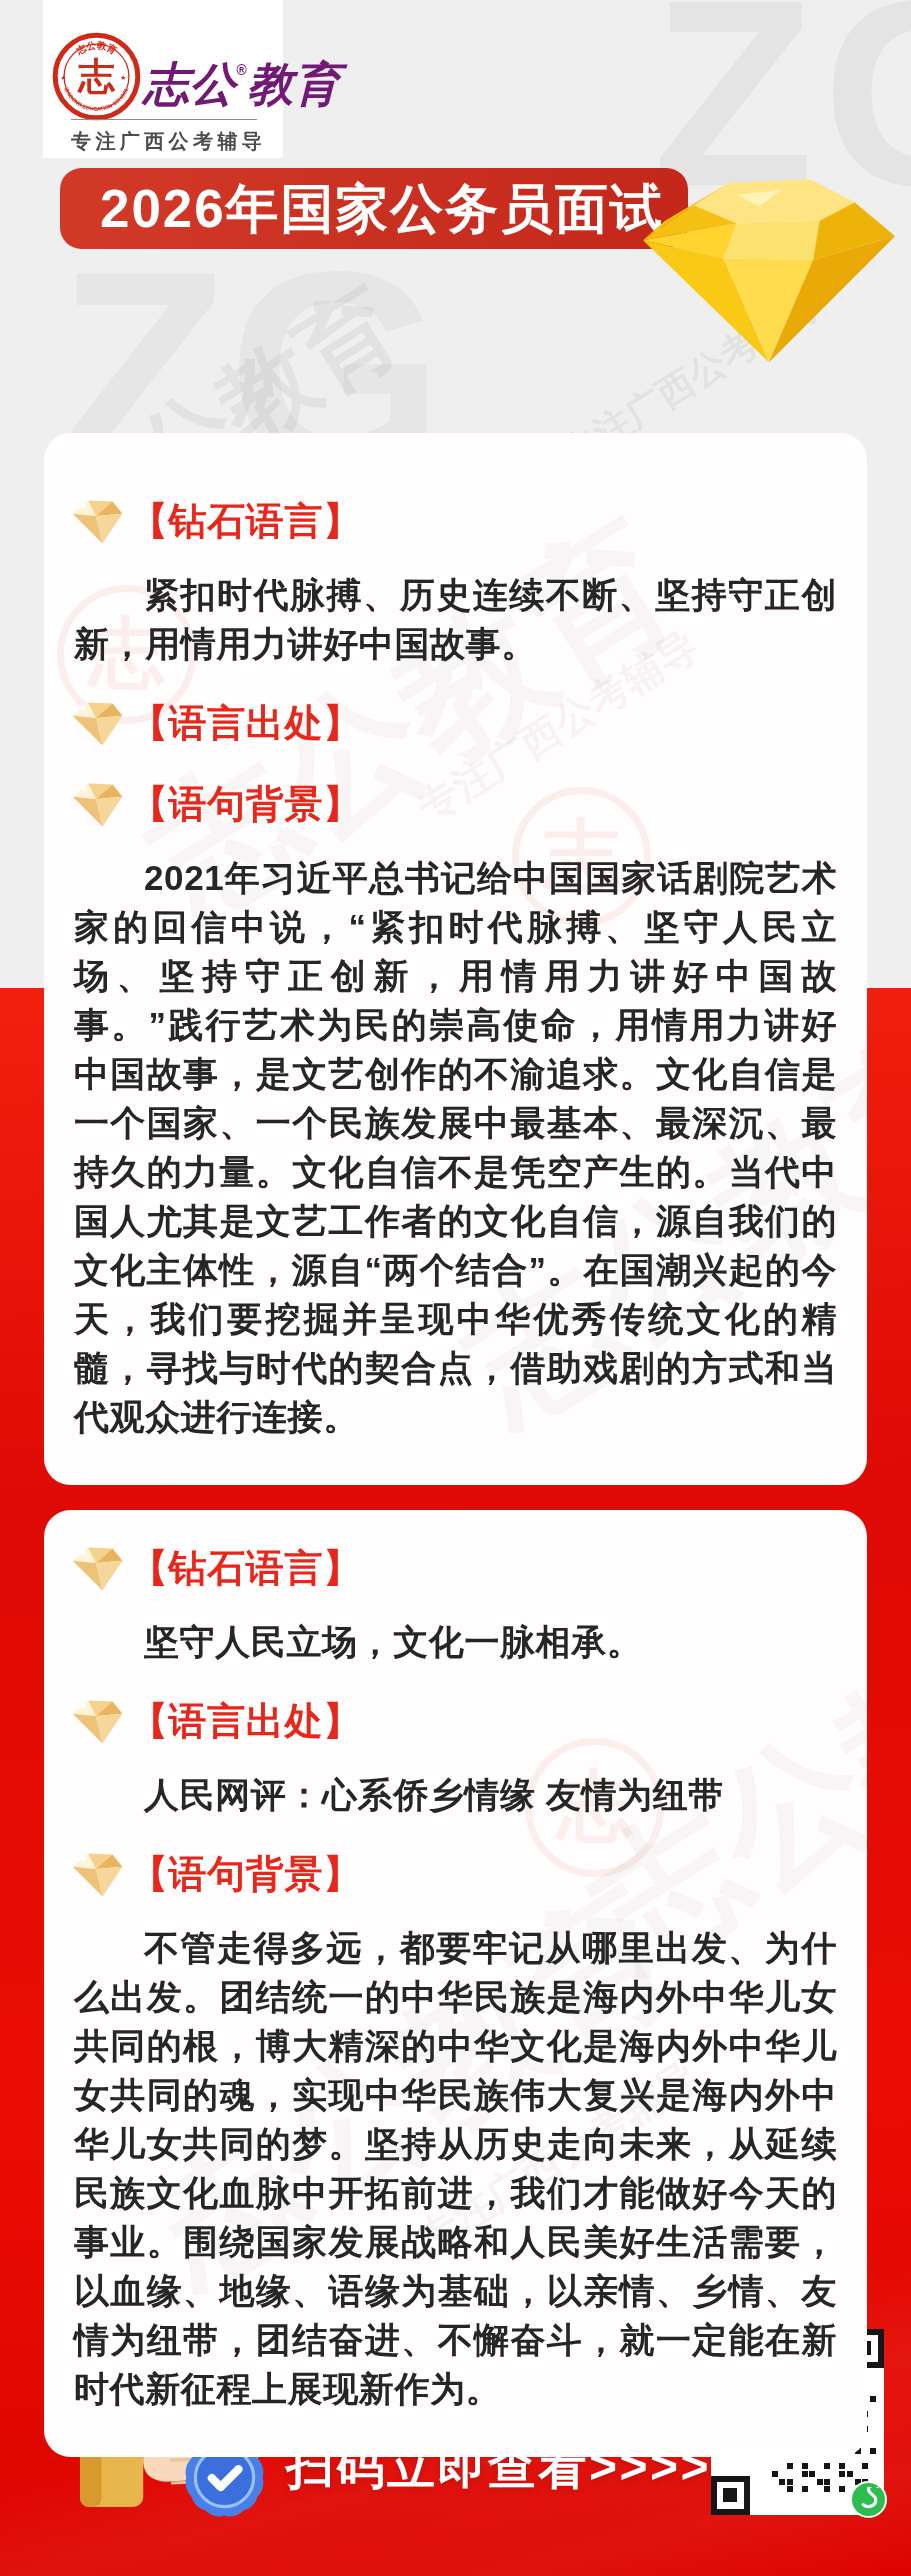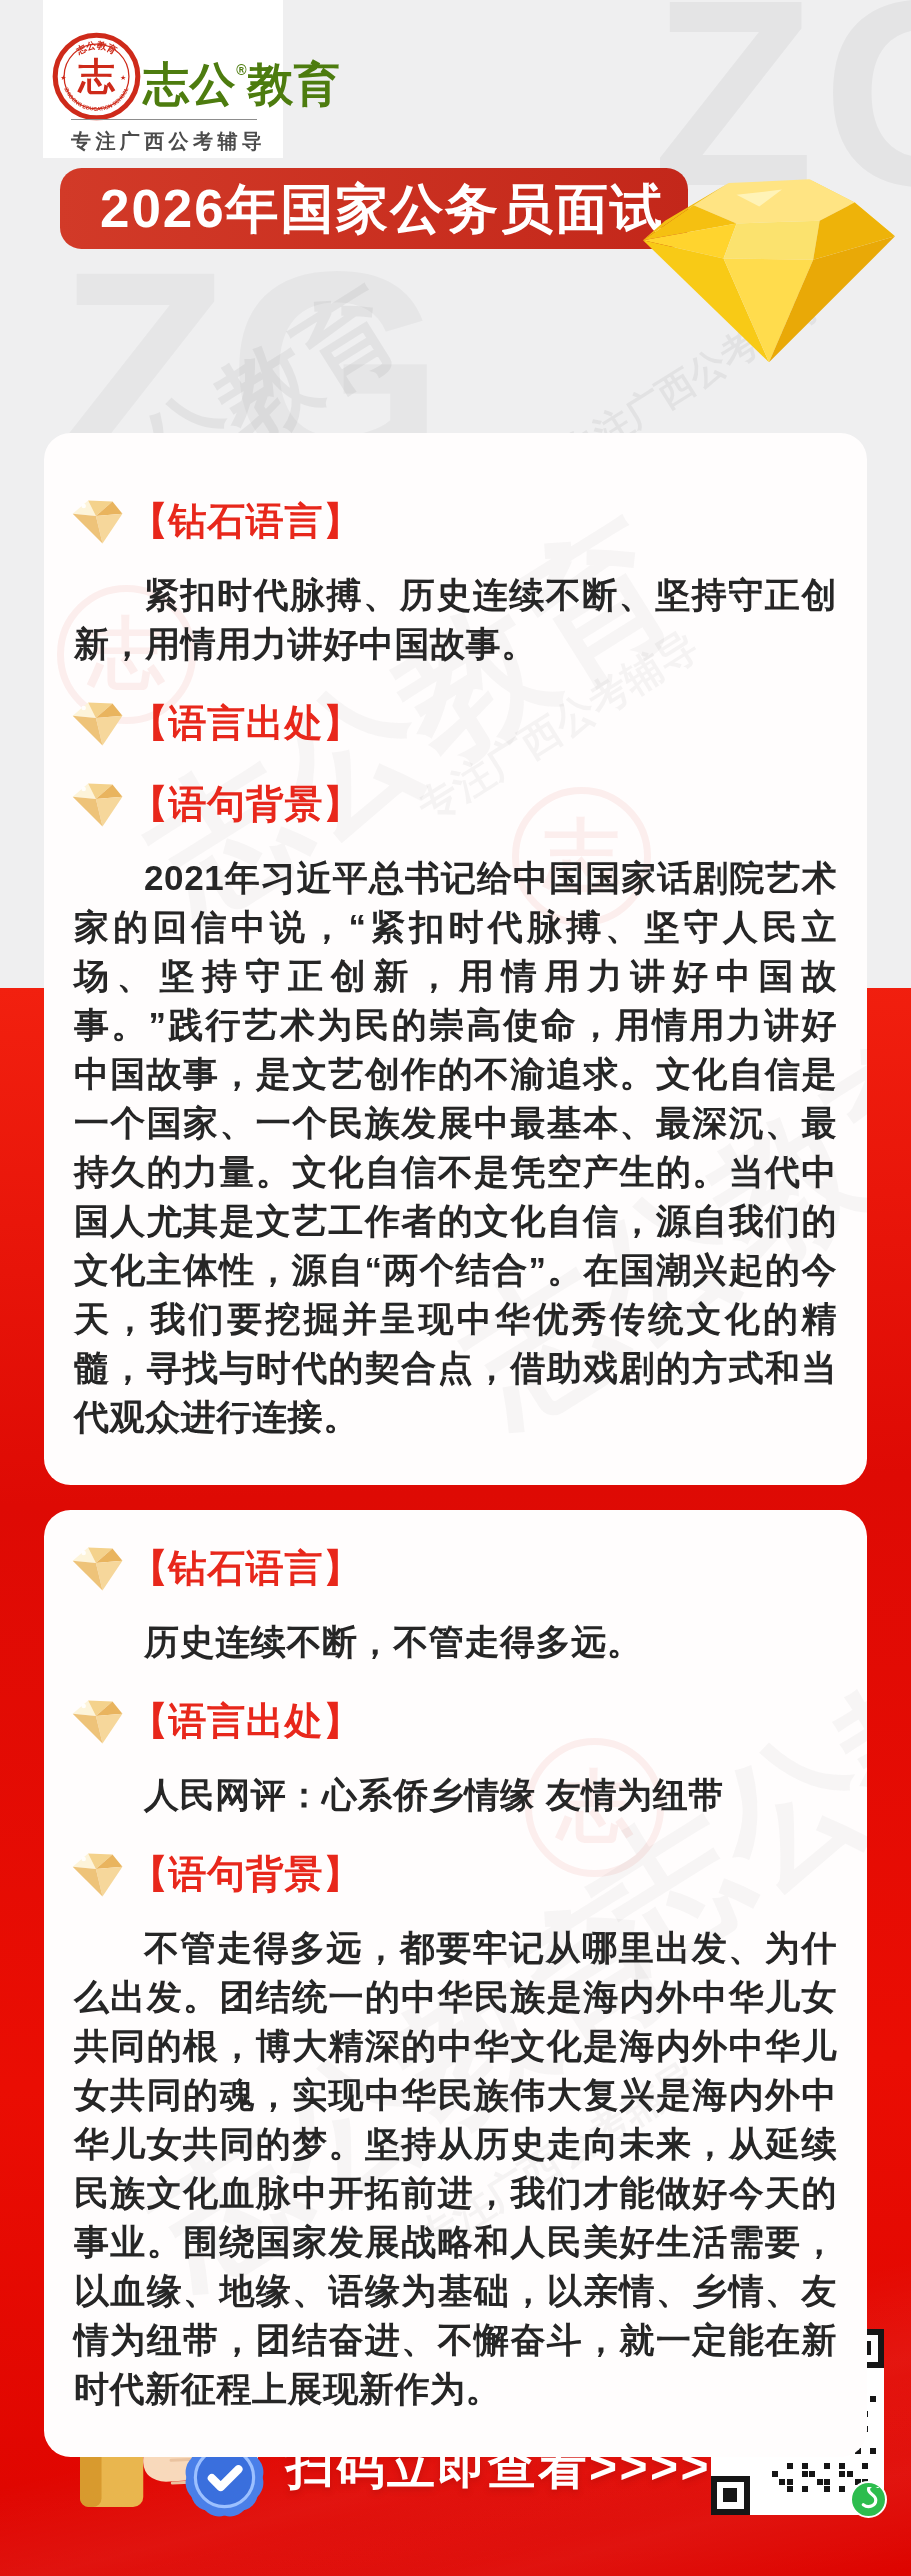--- a/index.html
+++ b/index.html
@@ -13,21 +13,21 @@
   .red-streak { position:absolute; width:1519px; height:190px; left:-190px;
     background:linear-gradient(180deg, rgba(255,255,255,0) 0%, rgba(255,255,255,.06) 50%, rgba(255,255,255,0) 100%);
     transform:rotate(-14deg); }
   .gray-wm { position:absolute; font-weight:bold; color:#000; opacity:.04; z-index:0; white-space:nowrap; }
   .wm-rot { position:absolute; font-weight:bold; white-space:nowrap; transform:rotate(-32deg); pointer-events:none; }
   .wm-seal { position:absolute; border-radius:50%; pointer-events:none; display:flex; align-items:center; justify-content:center; }
 
   
   .header-box { position:absolute; left:43px; top:0; width:240px; height:158px; background:#fff; z-index:2; }
   .seal { position:absolute; left:8.9px; top:32px; width:89px; height:89px; }
-  .brand-line { position:absolute; left:100px; top:54px; font-size:46px; font-weight:bold; color:#4d7c0f; letter-spacing:0.6px; white-space:nowrap; }
+  .brand-line { position:absolute; left:100px; top:54px; font-size:46px; font-weight:bold; color:#701a75; letter-spacing:0.6px; white-space:nowrap;font-style:italic; }
   .brand-line sup { font-size:14px; vertical-align:25px; }
   .hdr-divider { position:absolute; left:28px; top:119px; width:186px; height:1.3px; background:#8d8d8d; }
   .hdr-tagline { position:absolute; left:28px; top:128px; font-size:20px; font-weight:bold; color:#4c4c4c; letter-spacing:4.4px; white-space:nowrap; }
 
   
   .hero-banner { position:absolute; left:60px; top:168px; width:628px; height:81px; z-index:2;
     background:linear-gradient(92deg,#d23a28 0%, #c3271a 100%); border-radius:21.5px;
     color:#fff; font-size:53px; font-weight:bold; line-height:81px; padding-left:40px; letter-spacing:1.9px; white-space:nowrap; }
   .big-diamond { position:absolute; left:626px; top:153px; width:286px; height:220px; z-index:3; }
   .hero-title { position:absolute; left:17.7px; top:263px; z-index:4; font-size:118px; font-weight:bold; letter-spacing:1.3px; white-space:nowrap;
@@ -191,21 +191,21 @@
     <div class="wm-rot" style="left:76px; top:481px; font-size:146px; color:rgba(90,90,90,.05);">志公教育</div>
     <div class="wm-rot" style="left:354px; top:620px; font-size:40px; color:rgba(90,90,90,.06);">专注广西公考辅导</div>
     <div class="card-pad">
       <div class="sec">
         <div class="sec-head">
           <svg class="gem-icon" viewBox="0 0 88 78" width="56" height="49">
               <use href="#gem"></use>
             </svg>
           <span class="sec-title">【钻石语言】</span>
         </div>
-        <p class="sec-body">历史连续不断，不管走得多远。</p>
+        <p class="sec-body">坚守人民立场，文化一脉相承。</p>
       </div>
       <div class="sec">
         <div class="sec-head">
           <svg class="gem-icon" viewBox="0 0 88 78" width="56" height="49">
               <use href="#gem"></use>
             </svg>
           <span class="sec-title">【语言出处】</span>
         </div>
         <p class="sec-body">人民网评：心系侨乡情缘 友情为纽带</p>
       </div>

